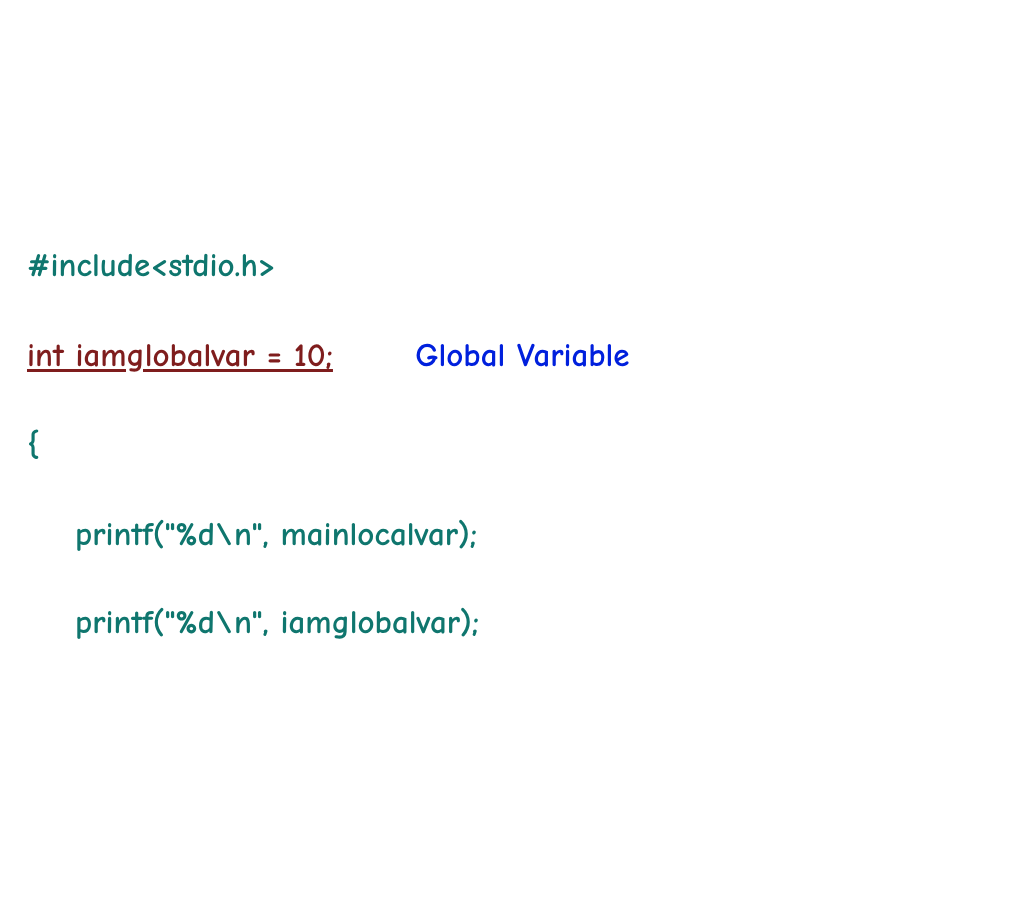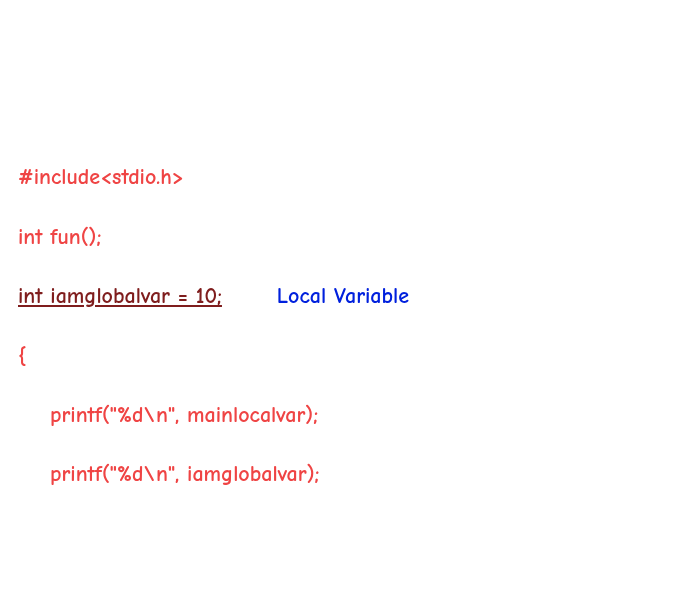--- a/index.html
+++ b/index.html
@@ -9,34 +9,33 @@
       font-family: "Comic Sans MS", "Chalkboard SE", "Comic Neue", cursive, sans-serif;
       font-size: 22px;
       font-weight: 700;
       line-height: 1.35;
       color: #000;
       white-space: pre;
     }
     .code-line {
       display: block;
     }
-    .black { color: #ef4444; }
+    .black { color: #0f766e; }
     .red { color: #7f1d1d; text-decoration: underline; }
     .blue { color: #0020dd; }
     .indent { padding-left: 32px; }
   </style>
 </head>
 <body>
 
 
 
 <div>
 <span class="code-line black">#include&lt;stdio.h&gt;</span>
-<span class="code-line black">int fun();</span>
-<span class="code-line"><span class="red">int iamglobalvar = 10;</span><span class="black">       </span><span class="blue">Local Variable</span></span>
+<span class="code-line"><span class="red">int iamglobalvar = 10;</span><span class="black">       </span><span class="blue">Global Variable</span></span>
 <span class="code-line black">{</span>
 <span class="code-line indent black">printf("%d\n", mainlocalvar);</span>
 <span class="code-line indent black">printf("%d\n", iamglobalvar);</span>
 
 
 
 
 
 
 

